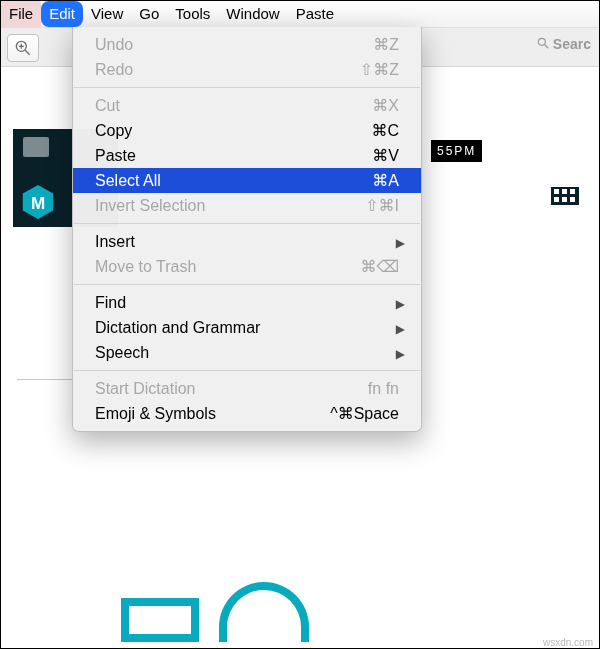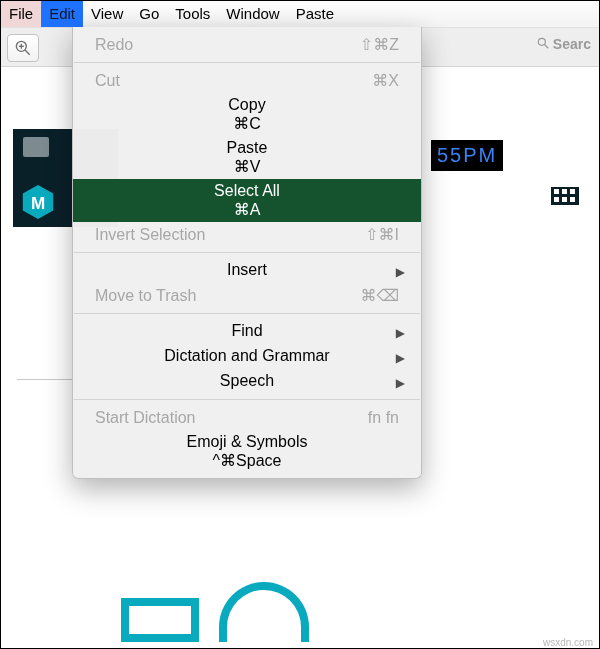--- a/index.html
+++ b/index.html
@@ -5,53 +5,53 @@
     * { margin:0; padding:0; box-sizing:border-box; -webkit-font-smoothing:antialiased; }
     body {
       font-family: -apple-system, "Helvetica Neue", Helvetica, Arial, sans-serif;
       width:600px; height:649px; overflow:hidden; background:#fff; position:relative;
       border:1px solid #000;
     }
 
     
     .menubar { height:26px; display:flex; background:linear-gradient(#fdfdfd,#f3f3f3); }
     .menubar-item { padding:4px 8px 0; font-size:15px; color:#000; }
-    .menubar-item.active { background:#1f72ff; color:#0f172a; }
+    .menubar-item.active { background:#1f72ff; color:#fef9c3;border-radius:8px; }
     
     .menubar-slot-left { background:#f1d6d7; }
 
     
     .toolbar { height:40px; background:#eee; border-top:1px solid #e0e0e0; border-bottom:1px solid #d4d4d4; position:relative;}
     .zoom-btn { position:absolute; left:6px; top:6px; width:32px; height:28px; border:1px solid #c2c2c2; border-radius:4px; background:linear-gradient(#fff,#f2f2f2); }
     .search-wrap { position:absolute; right:8px; top:8px; display:flex; align-items:flex-start;font-weight:bold; }
     .search-icon { color:#9a9a9a; font-size:13px; margin-right:3px;}
     .search-text { font-size:14px; color:#9a9a9a; }
 
     
     .content { background:#fff; position:relative; height:583px;}
     .dark-strip { position:absolute; left:12px; top:62px; width:105px; height:98px; background:#0a2029;}
     .pic-icon { position:absolute; left:22px; top:70px; width:26px; height:20px; background:#7d8a8f; border-radius:2px;}
     .hex-icon { position:absolute; left:18px; top:116px; width:38px; height:38px; }
-    .time-strip { position:absolute; left:430px; top:73px; background:#000; color:#3b82f6; font-size:20px; font-weight:300; letter-spacing:2px; padding:4px 6px;}
+    .time-strip { position:absolute; left:430px; top:73px; background:#000; color:#ffffff; font-size:12px; font-weight:300; letter-spacing:2px; padding:4px 6px;}
     .grid-dots { position:absolute; left:550px; top:120px; width:28px; height:18px; }
     .grid-dots span { position:absolute; width:5px; height:5px; background:#fff;}
     .vert-line { position:absolute; left:16px; top:312px; width:100px; height:1px; background:#c7c7c7;}
     .bottom-shapes { position:absolute; left:120px; bottom:8px; }
     .bar-shape { display:inline-block; width:78px; height:44px; background:#fff; border:8px solid #0AAABE; margin-right:16px; vertical-align:bottom;}
     .circle-shape { display:inline-block; width:90px; height:60px; border:8px solid #0AAABE; border-radius:60px 60px 0 0; border-bottom:none; vertical-align:bottom;}
     .watermark { position:absolute; right:6px; bottom:2px; font-size:10px; color:#b7b7b7;}
 
     
     .menu { position:absolute; left:71px; top:26px; width:350px;
       background:rgba(240,240,240,0.98); border:1px solid #bfbfbf; border-top:none;
       border-radius:0 0 6px 6px; box-shadow:0 10px 28px rgba(0,0,0,.3); padding:5px 0;}
     .menu-row { position:relative; padding:3px 22px; font-size:16px; display:flex; justify-content:space-between; min-height:25px; align-items:center;}
     .menu-row.disabled { color:#a7a7a7; }
-    .menu-row.enabled  { color:#000;flex-direction:column; }
-    .menu-row.sel { background:#14532d; color:#fff; }
+    .menu-row.enabled  { color:#000; }
+    .menu-row.sel { background:#1d4ed8; color:#fff; }
     .menu-row.sel .short { color:#fff; }
     .menu-sep { height:1px; background:#d3d3d3; margin:5px 1px;}
     .menu-label {}
     .short { font-size:16px; display:flex; gap:0; align-items:center; letter-spacing:0;}
     .disabled .short { color:#a7a7a7; }
     .submenu-arrow { position:absolute; right:16px; top:7px; font-size:12px; color:#505050;}
   </style>
 </head>
 <body>
 
@@ -104,20 +104,24 @@
   <div class="vert-line"></div>
   <div class="bottom-shapes">
     <span class="bar-shape"></span>
     <span class="circle-shape"></span>
   </div>
   <div class="watermark">wsxdn.com</div>
 </div>
 
 <div class="menu">
 
+  <div class="menu-row disabled">
+    <span class="menu-label">Undo</span>
+    <span class="short">⌘Z</span>
+  </div>
   <div class="menu-row disabled">
     <span class="menu-label">Redo</span>
     <span class="short">⇧⌘Z</span>
   </div>
 
   <div class="menu-sep"></div>
 
   <div class="menu-row disabled">
     <span class="menu-label">Cut</span>
     <span class="short">⌘X</span>

